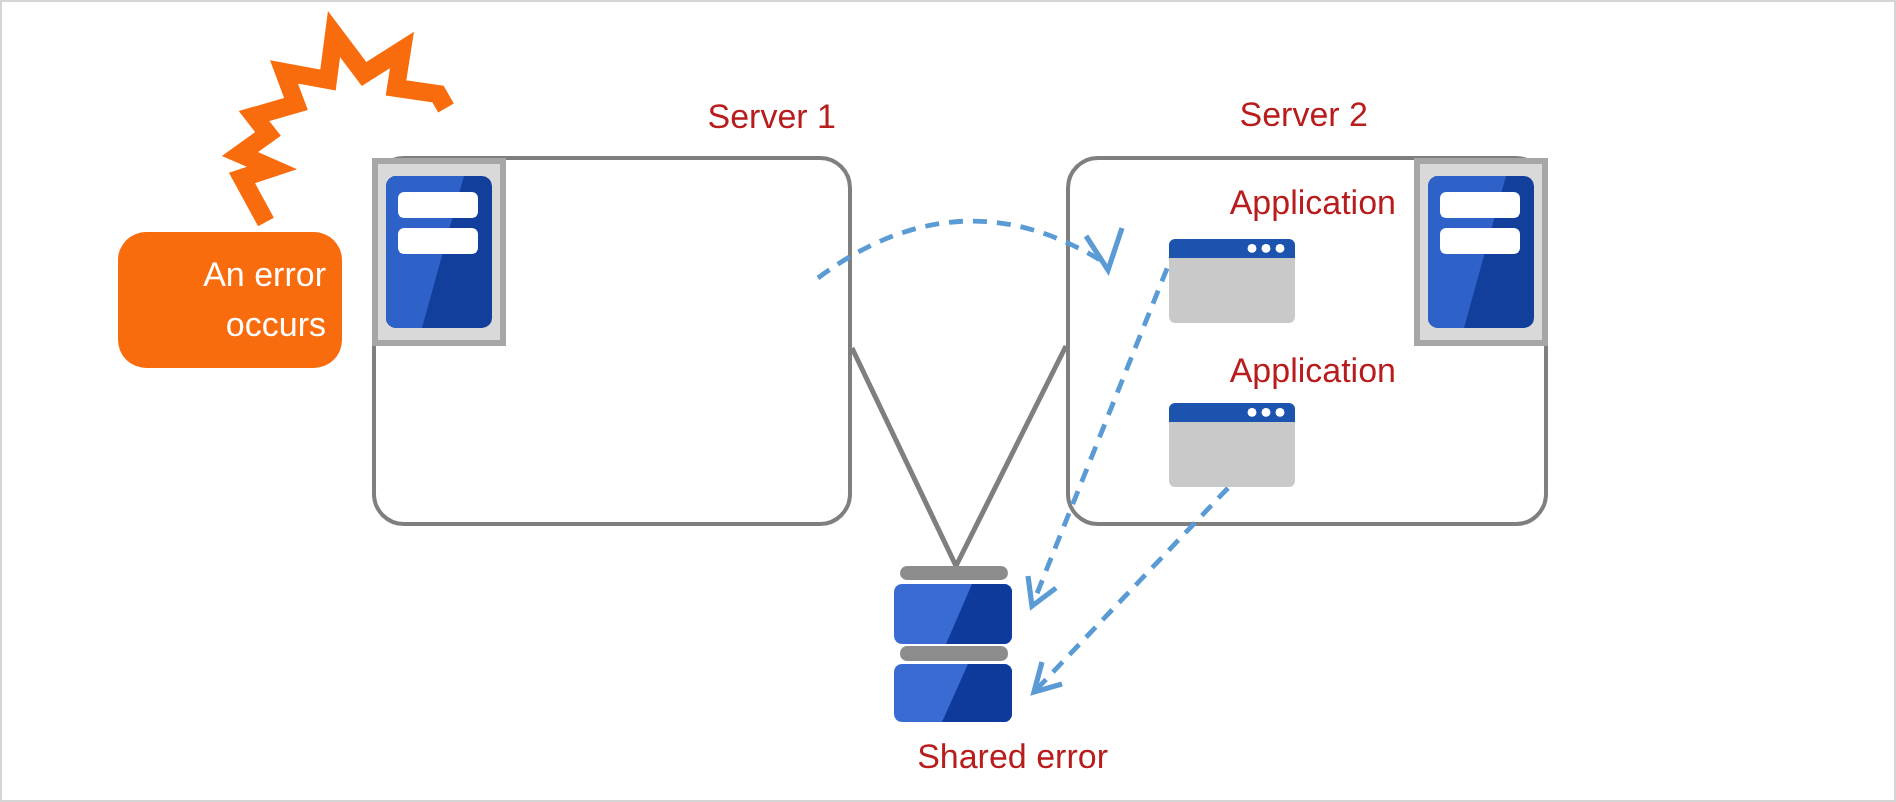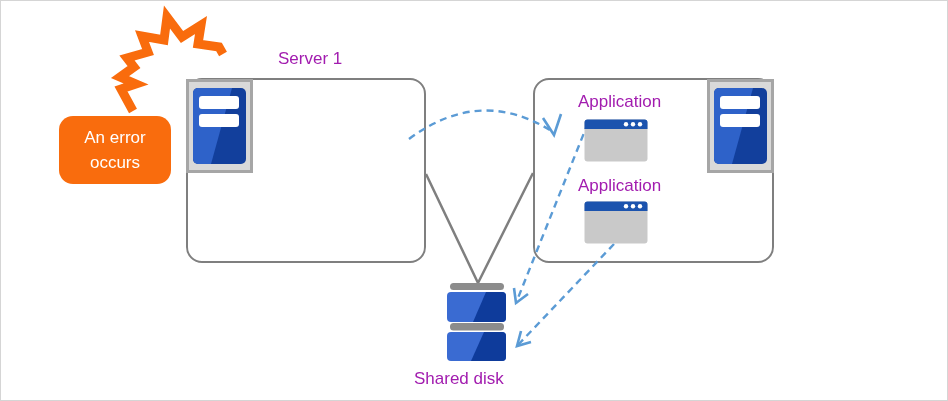--- a/index.html
+++ b/index.html
@@ -9,33 +9,33 @@
     font-family:"Liberation Sans", sans-serif; overflow:hidden;
   }
   .overlay { position:absolute; left:0; top:0; z-index:5; pointer-events:none; }
   .box {
     position:absolute; border:2.5px solid var(--box-border-gray,#7f7f7f);
     border-radius:16px; background:#fff; z-index:1; box-sizing:border-box;
   }
   #server1-box { left:185px; top:77px; width:240px; height:185px; }
   #server2-box { left:532px; top:77px; width:241px; height:185px; }
   .label {
-    position:absolute; color:#a21caf; font-size:17px; line-height:1.15;
-    text-align:left; z-index:2; white-space:nowrap;
+    position:absolute; color:#b91c1c; font-size:17px; line-height:1.15;
+    text-align:right; z-index:2; white-space:nowrap;
   }
   #server1-label { left:277px; top:48px; width:140px; }
   #server2-label { left:543px; top:47px; width:140px; }
   #failover-label { left:431px; top:83px; width:100px; }
   #app1-label { left:577px; top:91px; width:120px; }
   #app2-label { left:577px; top:175px; width:120px; }
   #shared-disk-label { left:413px; top:368px; width:140px; }
   .callout {
     position:absolute; left:58px; top:115px; width:112px; height:68px;
     background:var(--accent-orange,#f96c0d); border-radius:14px;
-    color:#fff; font-size:17px; line-height:1.5; text-align:center;
+    color:#fff; font-size:17px; line-height:1.5; text-align:right;
     display:flex; align-items:center; justify-content:center;
     padding:0 8px; box-sizing:border-box; z-index:6;
   }
   .icon { position:absolute; z-index:6; }
   #server1-icon { left:185px; top:78px; }
   #server2-icon { left:706px; top:78px; }
   #app1-icon { left:583px; top:118px; }
   #app2-icon { left:583px; top:200px; }
   #disk-icon { left:445px; top:281px; }
   
@@ -70,23 +70,24 @@
       <clipPath id="disk-clip-2">
           <rect x="1" y="50" width="59" height="29" rx="4"></rect>
         </clipPath>
     </defs>
   </svg>
 
   <div class="box" id="server1-box"></div>
   <div class="box" id="server2-box"></div>
 
   <div class="label" id="server1-label">Server 1</div>
+  <div class="label" id="server2-label">Server 2</div>
   <div class="label" id="app1-label">Application</div>
   <div class="label" id="app2-label">Application</div>
-  <div class="label" id="shared-disk-label">Shared disk</div>
+  <div class="label" id="shared-disk-label">Shared error</div>
 
   <div class="callout">
     <span>An error occurs</span>
   </div>
 
   <svg class="overlay" width="948" height="401" viewBox="0 0 948 401">
     <g>
       <polyline class="burst" points="132,110 120,88 135,83 119,76 133,66 126,57 147,51 141,35 163,39 166,16 181,36 200,24 197,43 218,46 222,53"></polyline>
     </g>
     <g>

